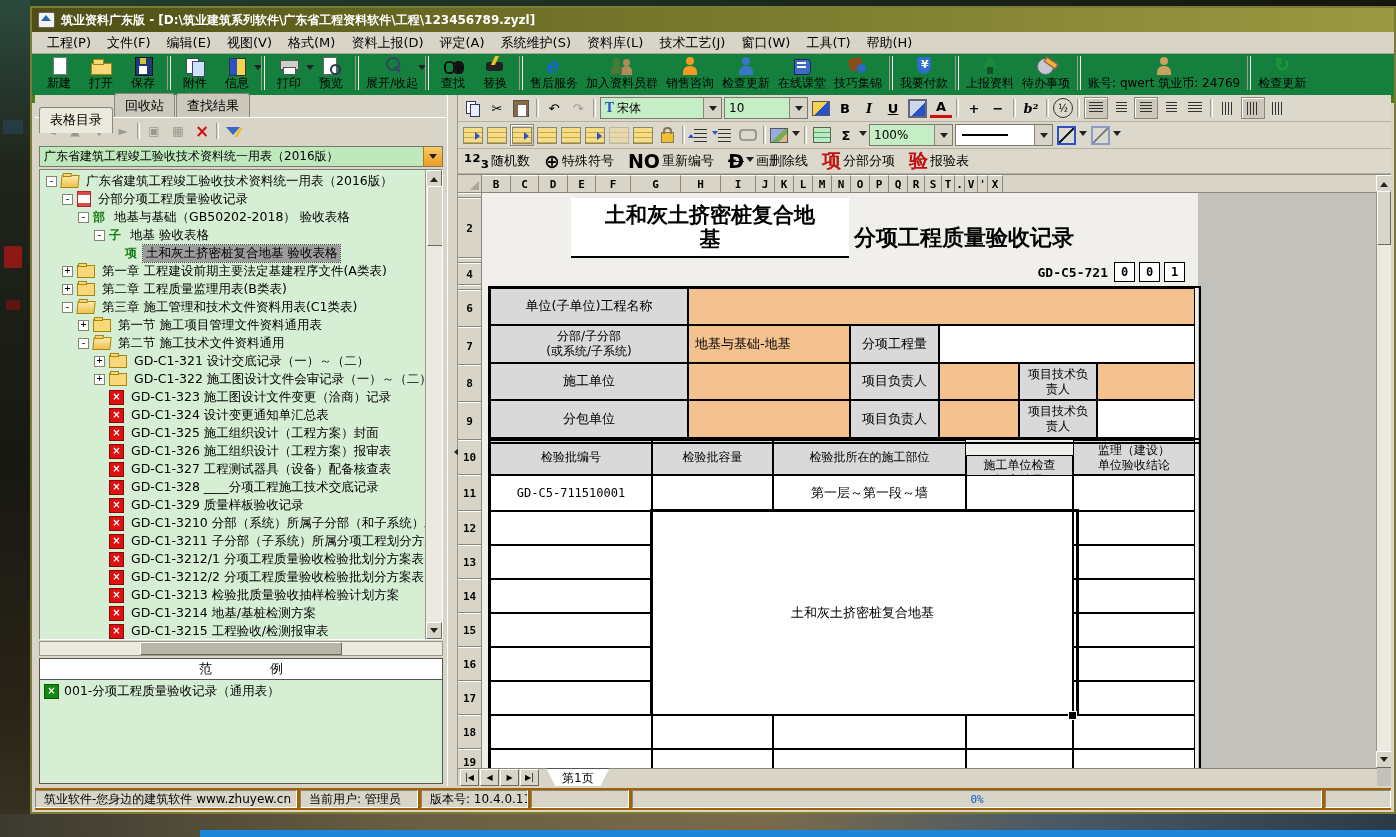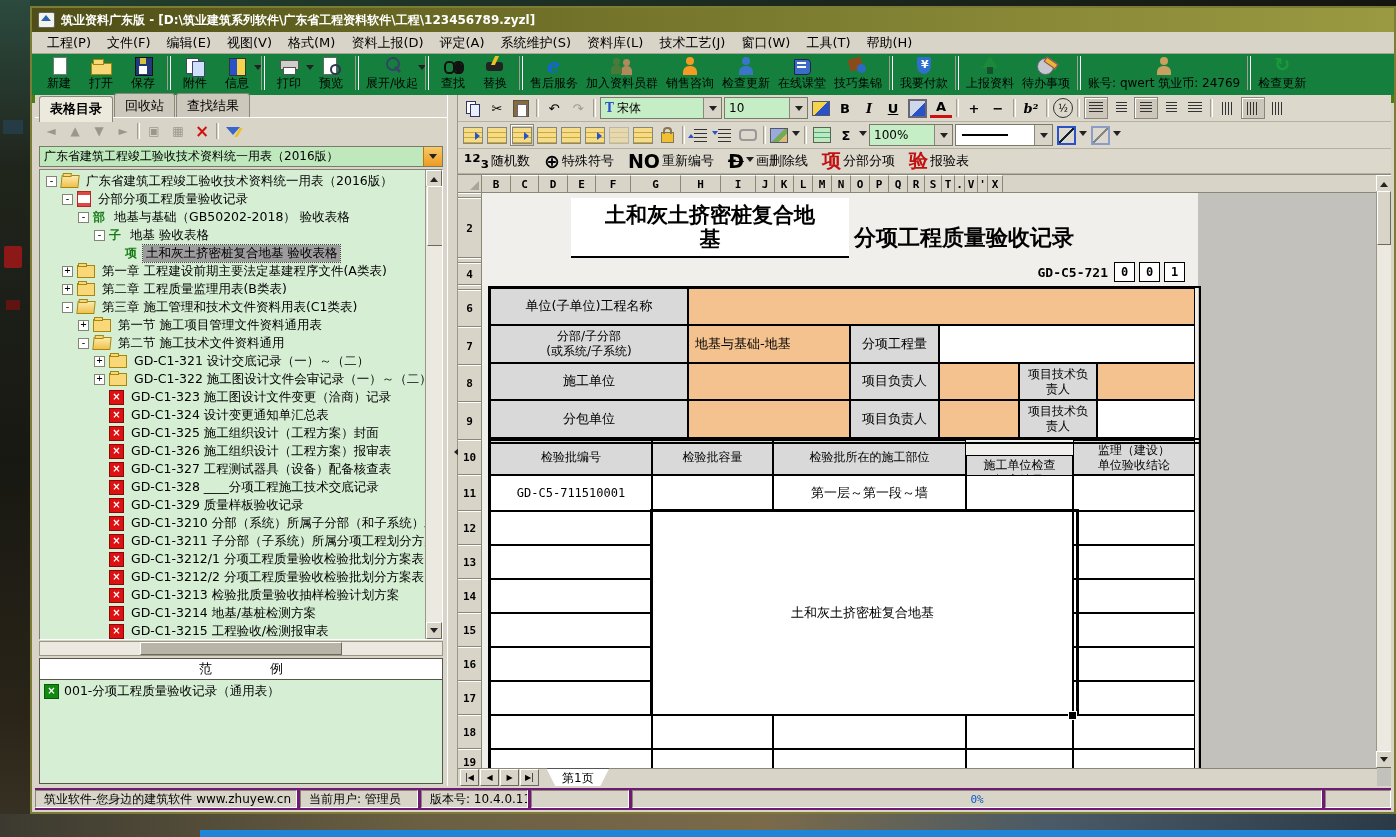--- a/index.html
+++ b/index.html
@@ -74,21 +74,21 @@
   .i-update::before{content:"↻";position:absolute;left:5px;top:-2px;color:#1a9a3a;font-size:19px;font-weight:bold}
   
   .content{position:absolute;top:87px;left:3px;right:3px;bottom:26px;display:flex}
   .left-panel{width:412px;display:flex;flex-direction:column;background:#d8d4c8}
   .splitter{width:9px;background:#d8d4c8;position:relative;border-left:1px solid #fff;border-right:1px solid #9a9688}
   .sp-arrow{position:absolute;top:352px;left:1px;width:0;height:0;border:5px solid transparent;border-right:6px solid #222}
   .right-panel{flex:1;display:flex;flex-direction:column;min-width:0;background:#d8d4c8}
   
   .ltabs{height:22px;display:flex;align-items:flex-end;padding-left:4px;background:#d8d4c8}
   .ltab{padding:3px 10px 2px;font-size:13px;border:1px solid #8a867a;border-bottom:none;background:#ccc8bc;margin-right:1px;border-radius:3px 3px 0 0}
-  .ltab.active{background:#ece9dd;font-weight:bold;position:relative;top:5px;padding-bottom:4px}
+  .ltab.active{background:#ece9dd;font-weight:normal;position:relative;top:16px;padding-bottom:4px}
   .ltb{height:26px;display:flex;align-items:center;gap:4px;padding:0 6px;background:#d8d4c8;border-top:1px solid #fff}
   .ltb-btn{width:20px;height:18px;display:flex;align-items:center;justify-content:center;font-size:12px}
   .ltb-btn.dis{color:#9a988c}
   .ltb-btn.del{color:#d01010;font-size:17px;font-weight:bold}
   .ltb-sep{width:1px;height:16px;border-left:1px solid #a29e90;border-right:1px solid #fff}
   .funnel{width:0;height:0;border-left:7px solid transparent;border-right:7px solid transparent;border-top:8px solid #3a66c8;position:relative}
   .bolt{position:absolute;width:3px;height:9px;background:#f0c020;transform:skewX(-30deg);margin-left:10px;margin-top:2px}
   .combo{margin:2px 4px;height:19px;border:1px solid #7a7a6a;background:#bfe8bd;display:flex;align-items:center;position:relative;font-size:12px;padding-left:4px;overflow:hidden}
   .combo-txt{white-space:nowrap}
   .combo-btn{position:absolute;right:0px;top:0px;bottom:0px;width:18px;background:linear-gradient(#f8c868,#ee9c20);border-left:1px solid #b87a10;display:flex;align-items:center;justify-content:center}
@@ -184,21 +184,21 @@
   .digit{position:absolute;top:69px;width:21px;height:20px;background:#fff;border:1px solid #000;box-sizing:border-box;display:flex;align-items:center;justify-content:center;font:bold 12px "DejaVu Sans Mono",monospace}
   .outline{position:absolute;border:2px solid #000;pointer-events:none}
   .sel-border{position:absolute;border:2px solid #000;outline:1px solid #000;pointer-events:none}
   .shandle{position:absolute;left:586px;top:518px;width:7px;height:7px;background:#000;border:1px solid #fff;z-index:5}
   .tabbar{position:absolute;left:0;bottom:0;right:14px;height:18px;background:#d8d4c8;border-top:1px solid #8a8678;display:flex;align-items:center;padding-left:2px;box-sizing:border-box}
   .navb{width:17px;height:15px;background:#d8d4c8;border:1px solid #fff;border-right-color:#6a6a5e;border-bottom-color:#6a6a5e;font-size:8px;display:flex;align-items:center;justify-content:center;margin-right:1px;font-family:"DejaVu Sans",sans-serif}
   .sheettab{margin-left:6px;padding:1px 16px;background:#fff;font-size:12px;clip-path:polygon(0 0,100% 0,calc(100% - 10px) 100%,10px 100%);border-top:1px solid #555}
   .sheet-vscroll{position:absolute;right:0;top:0;bottom:18px;width:14px;background:#ece9e0;border-left:1px solid #9a9688;display:flex;flex-direction:column;justify-content:space-between;align-items:center}
   .sheet-vscroll .vthumb{top:16px;left:0px;width:12px;height:52px}
   
-  .statusbar{position:absolute;left:3px;right:3px;bottom:2px;height:22px;display:flex;gap:3px;background:#701a75;align-items:center}
+  .statusbar{position:absolute;left:3px;right:3px;bottom:2px;height:22px;display:flex;gap:3px;background:#a16207;align-items:center}
   .sb{height:18px;border:1px solid #8a8678;border-right-color:#fff;border-bottom-color:#fff;background:#d8d4c8;display:flex;align-items:center;padding:0 8px;font-size:12px;box-sizing:border-box;white-space:nowrap;overflow:hidden}
   .sb.s1{width:262px}.sb.s2{width:118px}.sb.s3{width:107px}.sb.s4{width:98px}
   .sb.s5{flex:1;justify-content:center}.sb.s6{width:66px}
   .pg{color:#0a58c8;font-family:"DejaVu Sans Mono",monospace;font-size:11px}
 </style>
 </head>
 <body>
 
 <div class="desk-top"></div>
 <div class="desk-left">

